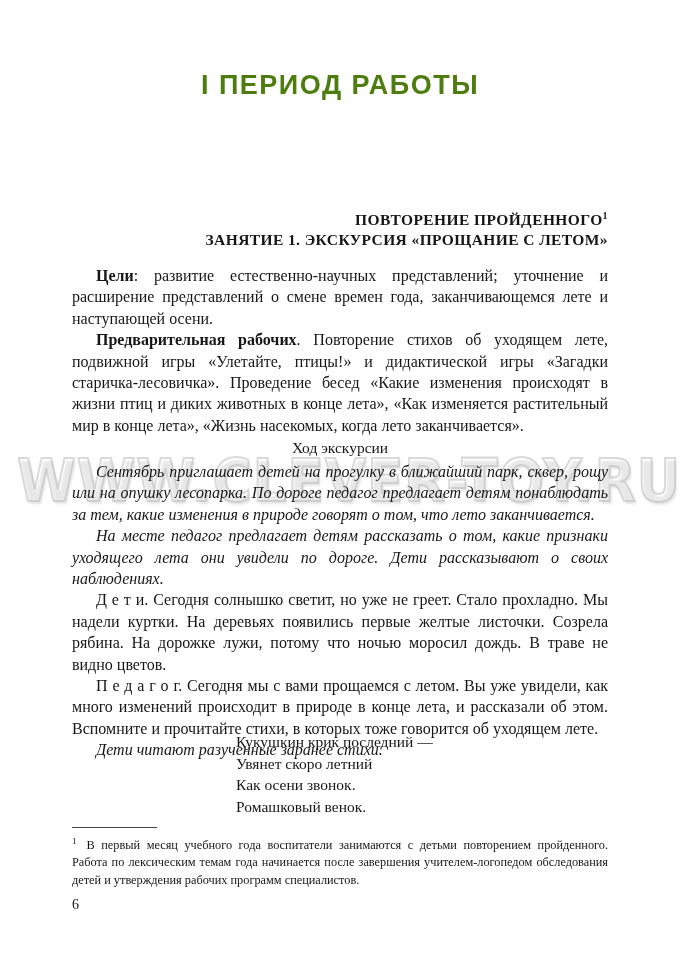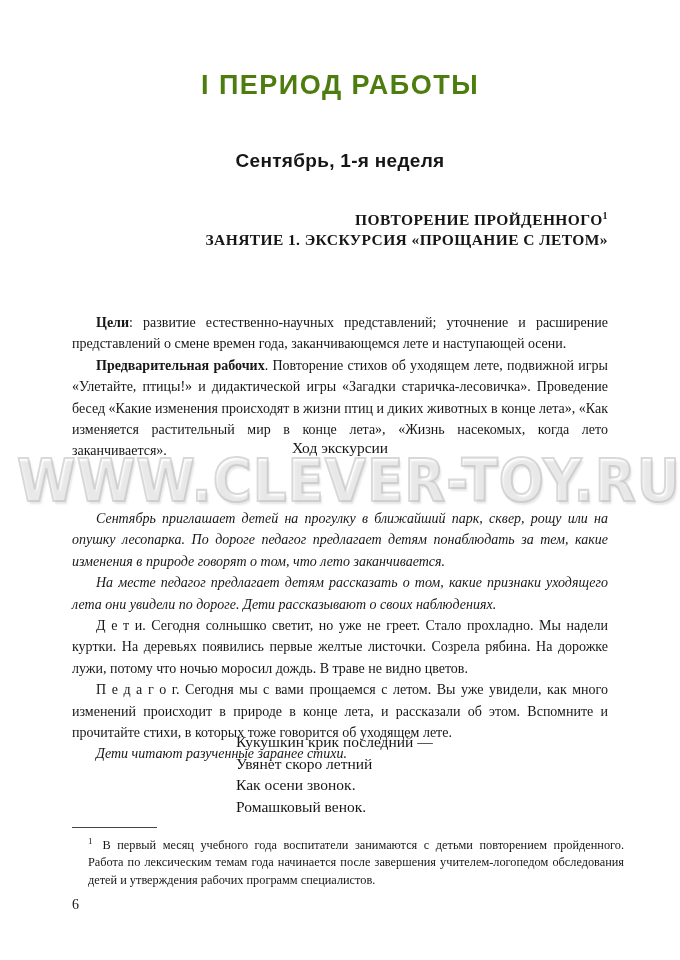--- a/index.html
+++ b/index.html
@@ -46,24 +46,23 @@
     font-weight: bold;
     font-size: 15.5px;
     line-height: 19.5px;
     letter-spacing: 0.4px;
   }
   .lesson-heading sup {
     font-size: 10px;
   }
   
   .bodytext {
-    font-size: 14px;
+    font-size: 16px;
     line-height: 21.4px;
     text-align: justify;
-    margin-top: 47px;
   }
   .bodytext p {
     margin: 0;
     text-indent: 24px;
   }
   .intro { top: 265px; }
   .excursion-heading {
     top: 439px;
     text-align: center;
     font-weight: normal;
@@ -87,21 +86,20 @@
     top: 827px;
     width: 85px;
     border-top: 1px solid #444;
     height: 0;
   }
   .footnote {
     top: 833px;
     font-size: 12.3px;
     line-height: 17.3px;
     text-align: justify;
-    margin-left: 16px;
   }
   .footnote sup {
     font-size: 9px;
     margin-right: 10px;
   }
   .page-number {
     top: 897px;
     width: 40px;
     font-size: 14px;
     text-align: left;
@@ -129,21 +127,20 @@
 </style>
 </head>
 <body>
 
 <div class="page">
 
   <div class="watermark">WWW.CLEVER-TOY.RU</div>
 
   <div class="abs part-title">I ПЕРИОД РАБОТЫ</div>
 
-  <div class="abs week-title">Сентябрь, 1-я неделя</div>
 
   <div class="abs lesson-heading">
     <div><span>ПОВТОРЕНИЕ ПРОЙДЕННОГО</span><sup>1</sup></div>
     <div>ЗАНЯТИЕ 1. ЭКСКУРСИЯ «ПРОЩАНИЕ С ЛЕТОМ»</div>
   </div>
 
   <div class="abs bodytext intro">
     <p><b>Цели</b><span>: развитие естественно-научных представлений; уточнение и расширение представлений о смене времен года, заканчивающемся лете и наступающей осени.</span></p>
     <p><b>Предварительная рабочих</b><span>. Повторение стихов об уходящем лете, подвижной игры «Улетайте, птицы!» и дидактической игры «Загадки старичка-лесовичка». Проведение бесед «Какие изменения происходят в жизни птиц и диких животных в конце лета», «Как изменяется растительный мир в конце лета», «Жизнь насекомых, когда лето заканчивается».</span></p>
   </div>

